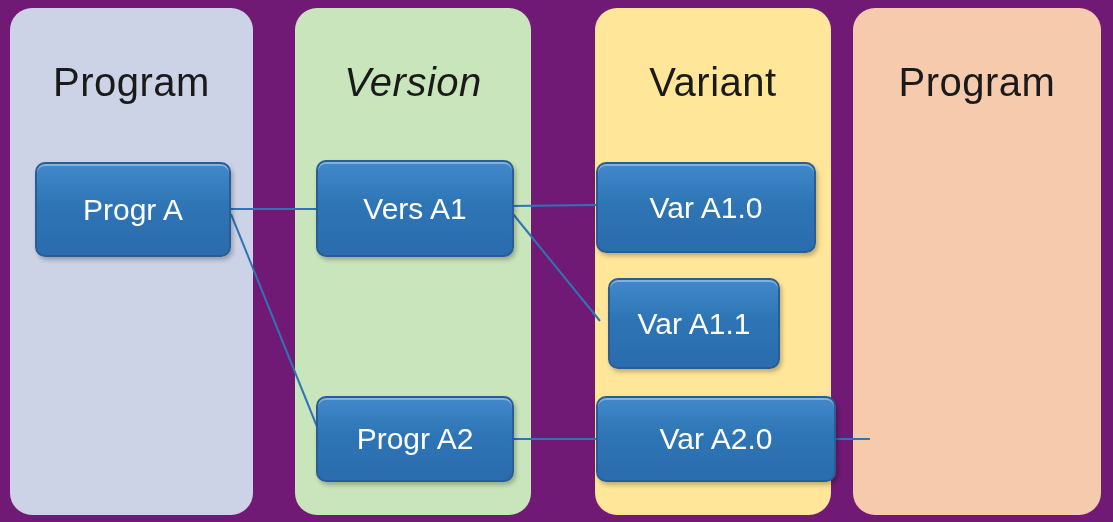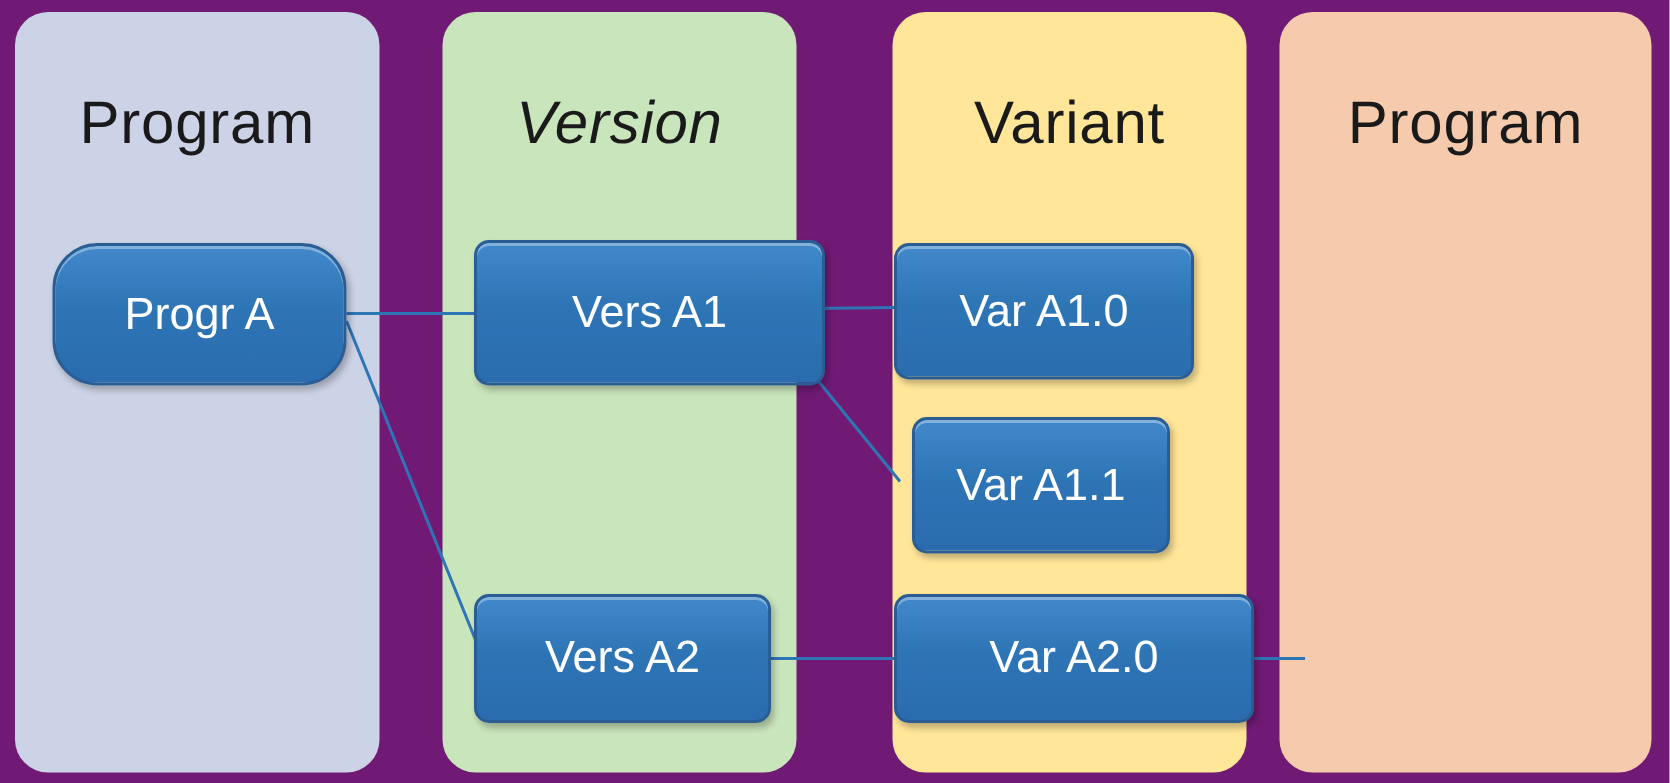--- a/index.html
+++ b/index.html
@@ -50,24 +50,24 @@
     align-items: center;
     justify-content: center;
     background: linear-gradient(180deg, #4189ca 0%, #2e75b6 45%, #2a6cae 100%);
     border: 2px solid #2a5d93;
     border-radius: 10px;
     box-shadow: inset 0 2px 0 rgba(255,255,255,0.35), 2px 3px 4px rgba(0,0,0,0.25);
     color: #ffffff;
     font-size: 30px;
     white-space: nowrap;
   }
-  .node-progr-a     { left: 35px;  top: 162px; width: 196px; height: 95px; border-radius: 30px; }
-  .node-vers-a1     { left: 316px; top: 160px; width: 234px; height: 97px; }
+  .node-progr-a     { left: 35px;  top: 162px; width: 196px; height: 95px; }
+  .node-vers-a1     { left: 316px; top: 160px; width: 198px; height: 97px; }
   .node-vers-a2     { left: 316px; top: 396px; width: 198px; height: 86px; }
-  .node-var-a1-0    { left: 596px; top: 162px; width: 200px; height: 91px; }
+  .node-var-a1-0    { left: 596px; top: 162px; width: 220px; height: 91px; }
   .node-var-a1-1    { left: 608px; top: 278px; width: 172px; height: 91px; }
   .node-var-a2-0    { left: 596px; top: 396px; width: 240px; height: 86px; }
   .node-prod-a2-0-1 { left: 868px; top: 398px; width: 222px; height: 81px; font-size: 28px; }
 </style>
 </head>
 <body>
 
 <div class="canvas">
 
   <div class="lane lane-program">
@@ -87,18 +87,18 @@
     <line x1="231" y1="209" x2="318" y2="209" stroke="#2e75b6" stroke-width="2"></line>
     <line x1="231" y1="214" x2="320" y2="434" stroke="#2e75b6" stroke-width="2"></line>
     <line x1="513" y1="206" x2="598" y2="205" stroke="#2e75b6" stroke-width="2"></line>
     <line x1="513" y1="214" x2="600" y2="321" stroke="#2e75b6" stroke-width="2"></line>
     <line x1="513" y1="439" x2="598" y2="439" stroke="#2e75b6" stroke-width="2"></line>
     <line x1="806" y1="439" x2="870" y2="439" stroke="#2e75b6" stroke-width="2"></line>
   </svg>
 
   <div class="node node-progr-a">Progr A</div>
   <div class="node node-vers-a1">Vers A1</div>
-  <div class="node node-vers-a2">Vers A2</div>
+  <div class="node node-vers-a2">Progr A2</div>
   <div class="node node-var-a1-0">Var A1.0</div>
   <div class="node node-var-a1-1">Var A1.1</div>
   <div class="node node-var-a2-0">Var A2.0</div>
 
 </div>
 
 </body></html>

